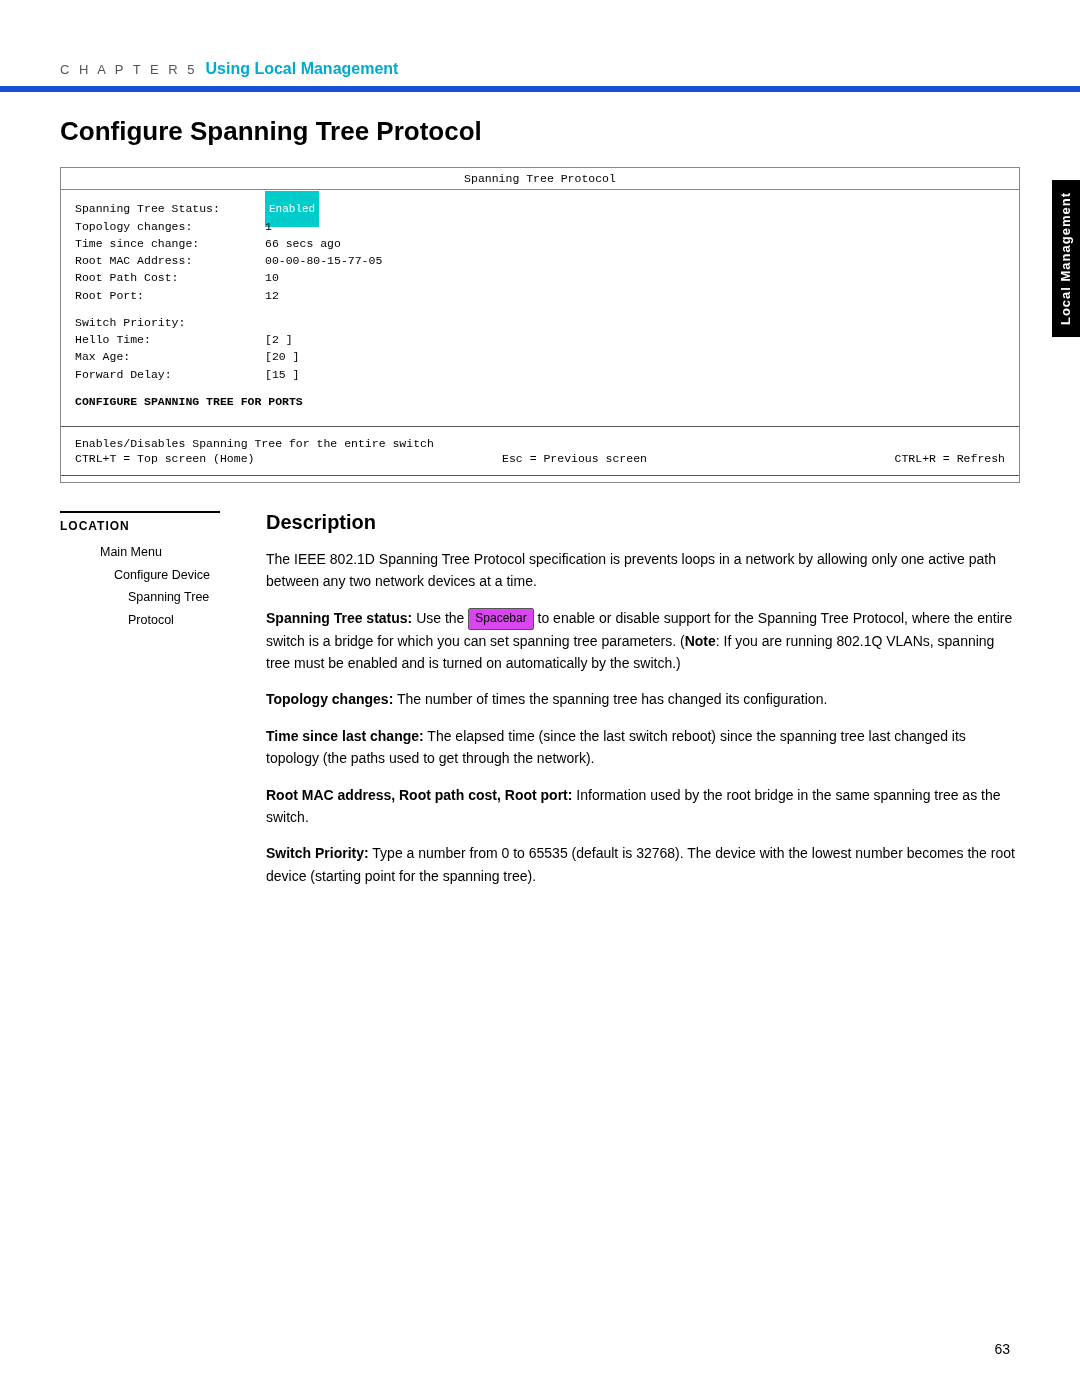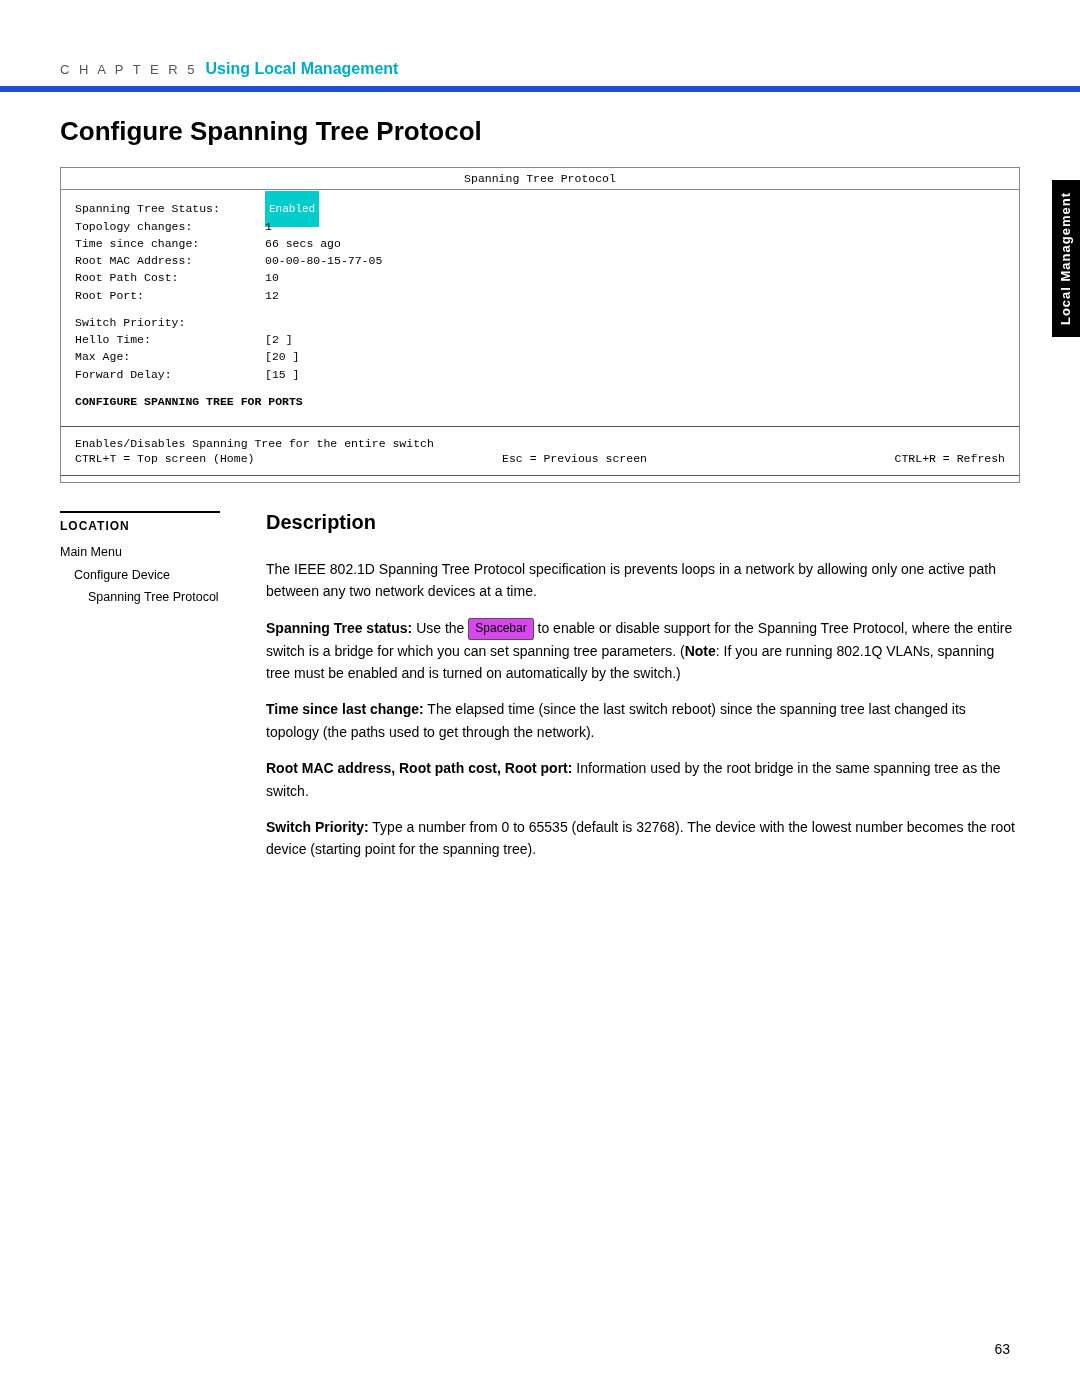--- a/index.html
+++ b/index.html
@@ -141,38 +141,39 @@
       font-weight: bold;
       letter-spacing: 1px;
       text-transform: uppercase;
       border-top: 2px solid #000;
       padding-top: 6px;
       margin-bottom: 8px;
     }
     .location-nav {
       list-style: none;
       padding: 0;
+      margin-left: 40px;
     }
     .location-nav li {
       font-size: 12.5px;
       color: #000;
       line-height: 1.8;
     }
     .location-nav li:nth-child(2) {
       padding-left: 14px;
     }
     .location-nav li:nth-child(3) {
       padding-left: 28px;
     }
 
     
     .desc-title {
       font-size: 20px;
       font-weight: bold;
-      margin-bottom: 24px;
+      margin-bottom: 14px;
     }
     .desc-body p {
       font-size: 14px;
       line-height: 1.6;
       margin-bottom: 14px;
       color: #000;
     }
     .desc-body p strong {
       font-weight: bold;
     }
@@ -286,20 +287,23 @@
     <div class="right-col">
       <h2 class="desc-title">Description</h2>
       <div class="desc-body">
         <p>
           <span>The IEEE 802.1D Spanning Tree Protocol specification is prevents loops in a network by allowing only one active path between any two network devices at a time.</span>
         </p>
         <p>
           <strong>Spanning Tree status:</strong> Use the <span class="spacebar-key">Spacebar</span> to enable or disable support for the Spanning Tree Protocol, where the entire switch is a bridge for which you can set spanning tree parameters. (<strong>Note</strong>: If you are running 802.1Q VLANs, spanning tree must be enabled and is turned on automatically by the switch.)
         </p>
         <p>
+          <strong>Topology changes:</strong> The number of times the spanning tree has changed its configuration.
+        </p>
+        <p>
           <strong>Time since last change:</strong> The elapsed time (since the last switch reboot) since the spanning tree last changed its topology (the paths used to get through the network).
         </p>
         <p>
           <strong>Root MAC address, Root path cost, Root port:</strong> Information used by the root bridge in the same spanning tree as the switch.
         </p>
         <p>
           <strong>Switch Priority:</strong> Type a number from 0 to 65535 (default is 32768). The device with the lowest number becomes the root device (starting point for the spanning tree).
         </p>
       </div>
     </div>

